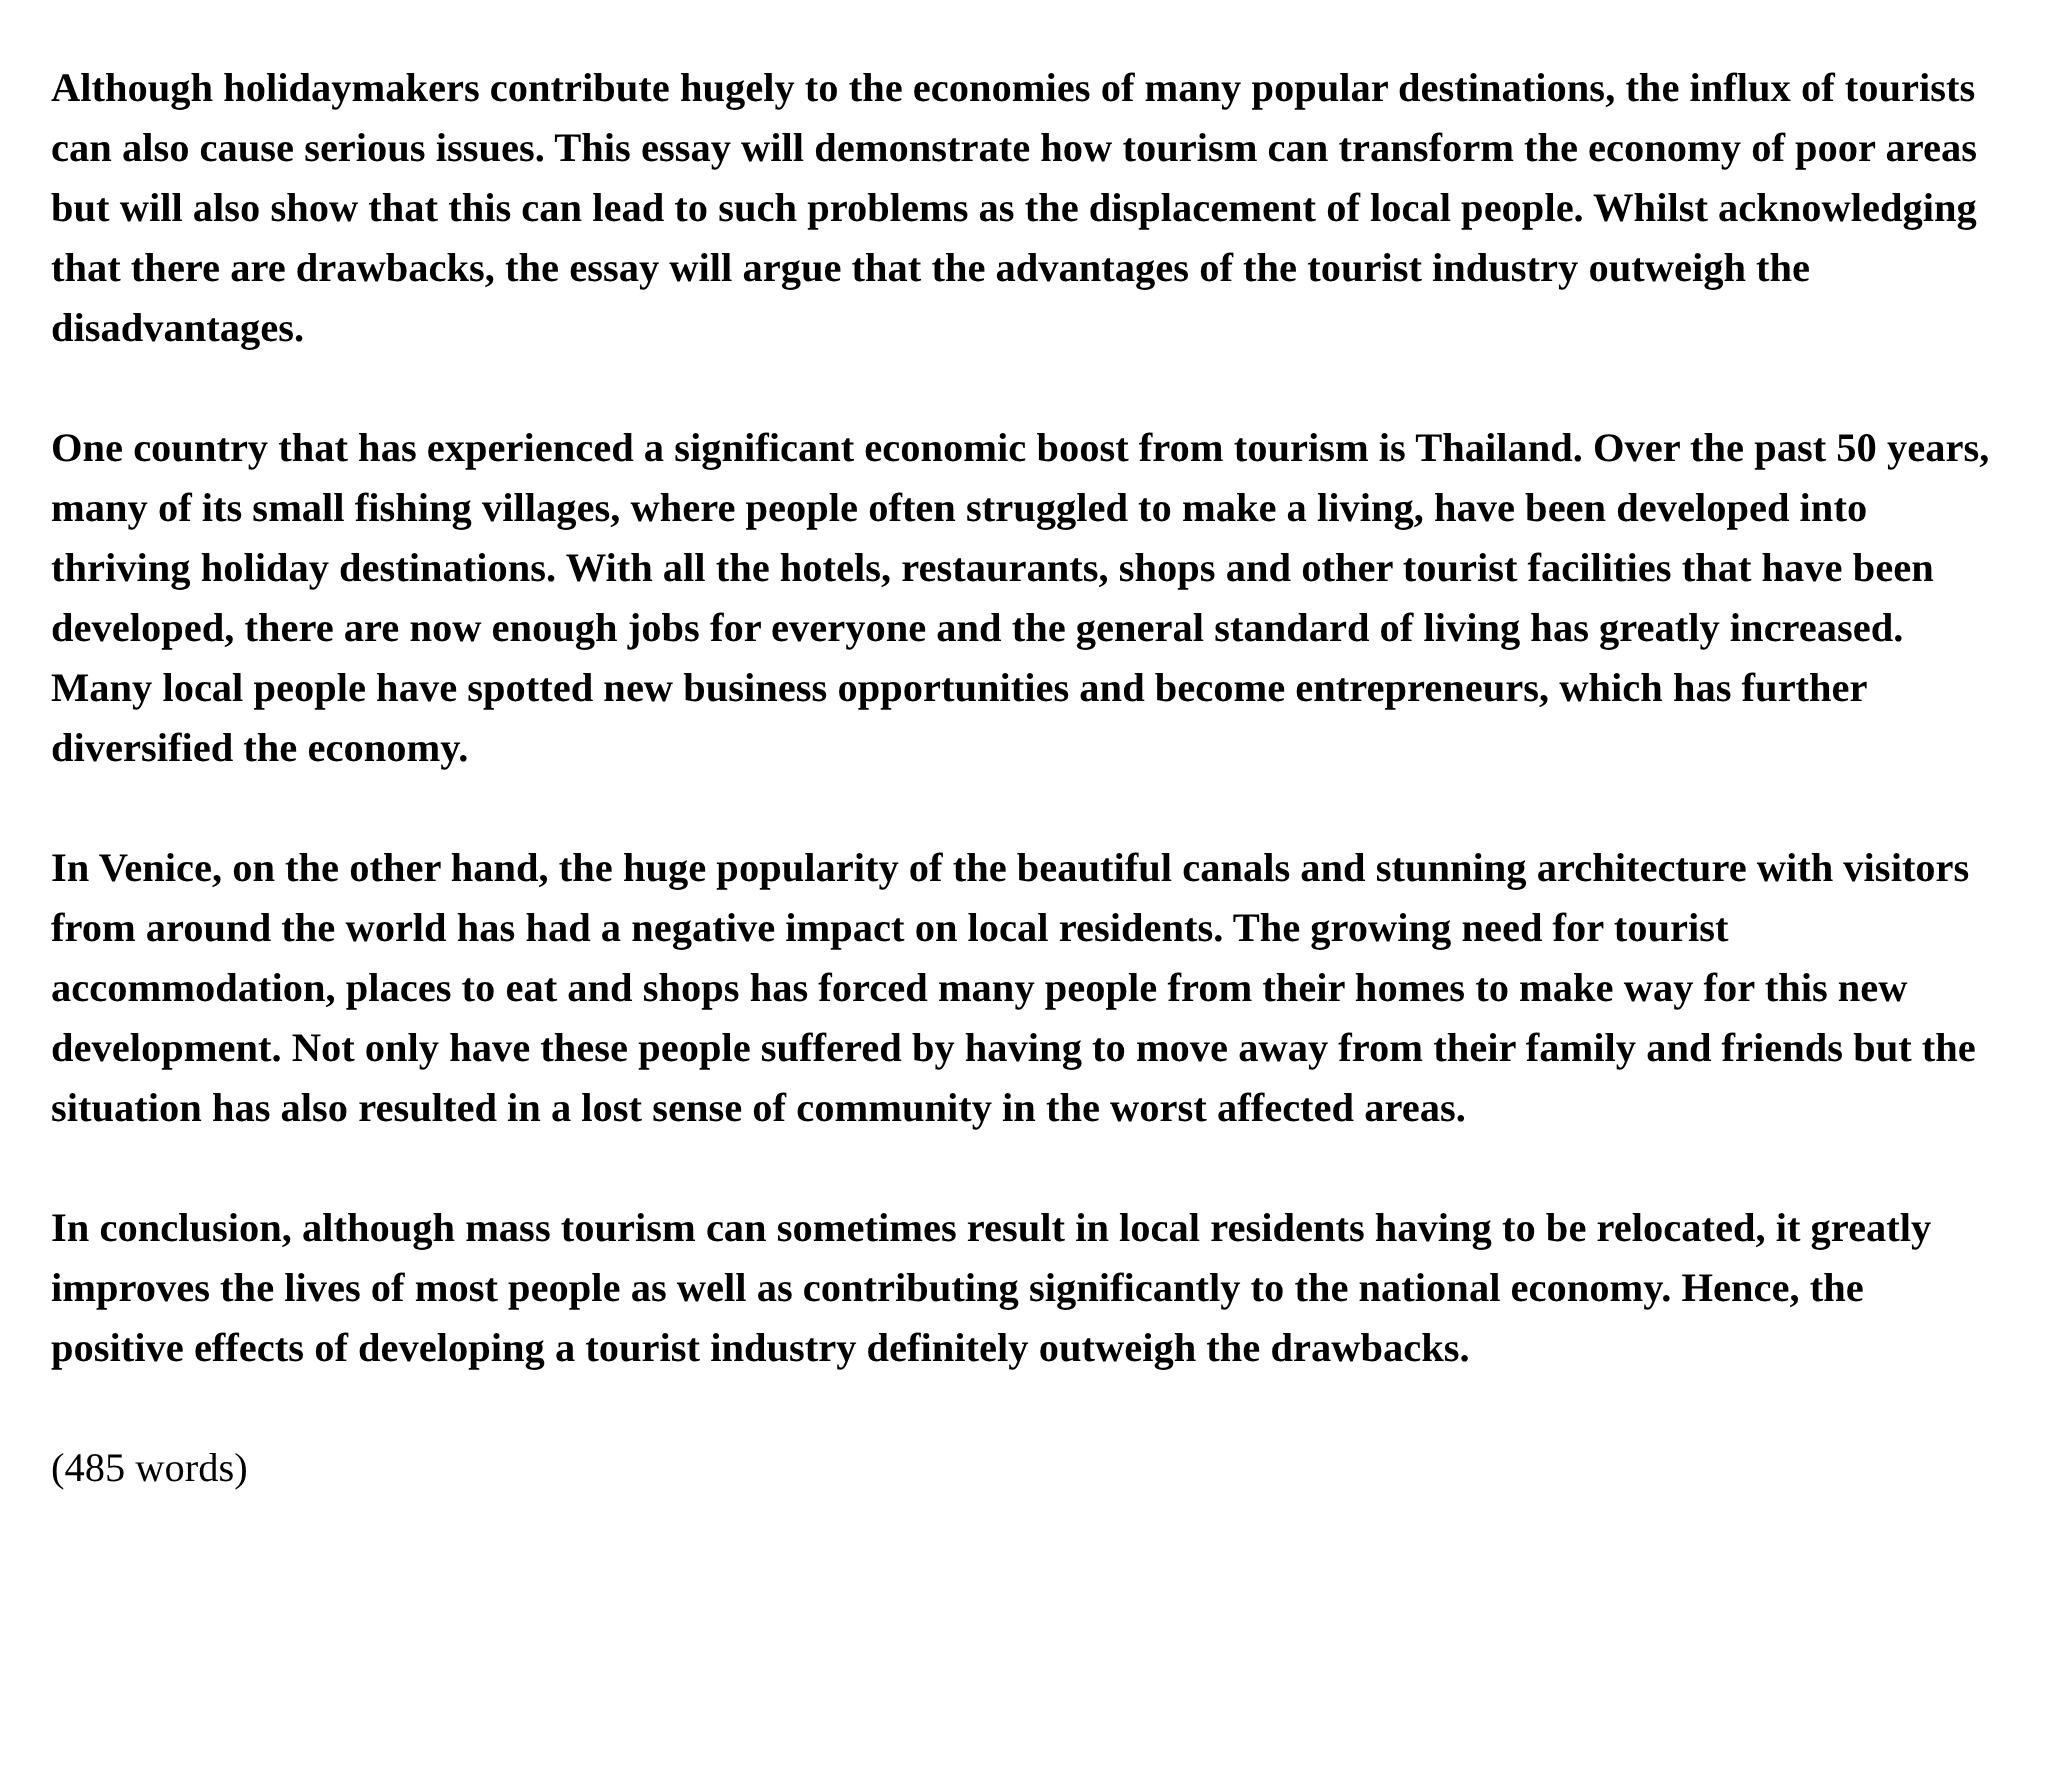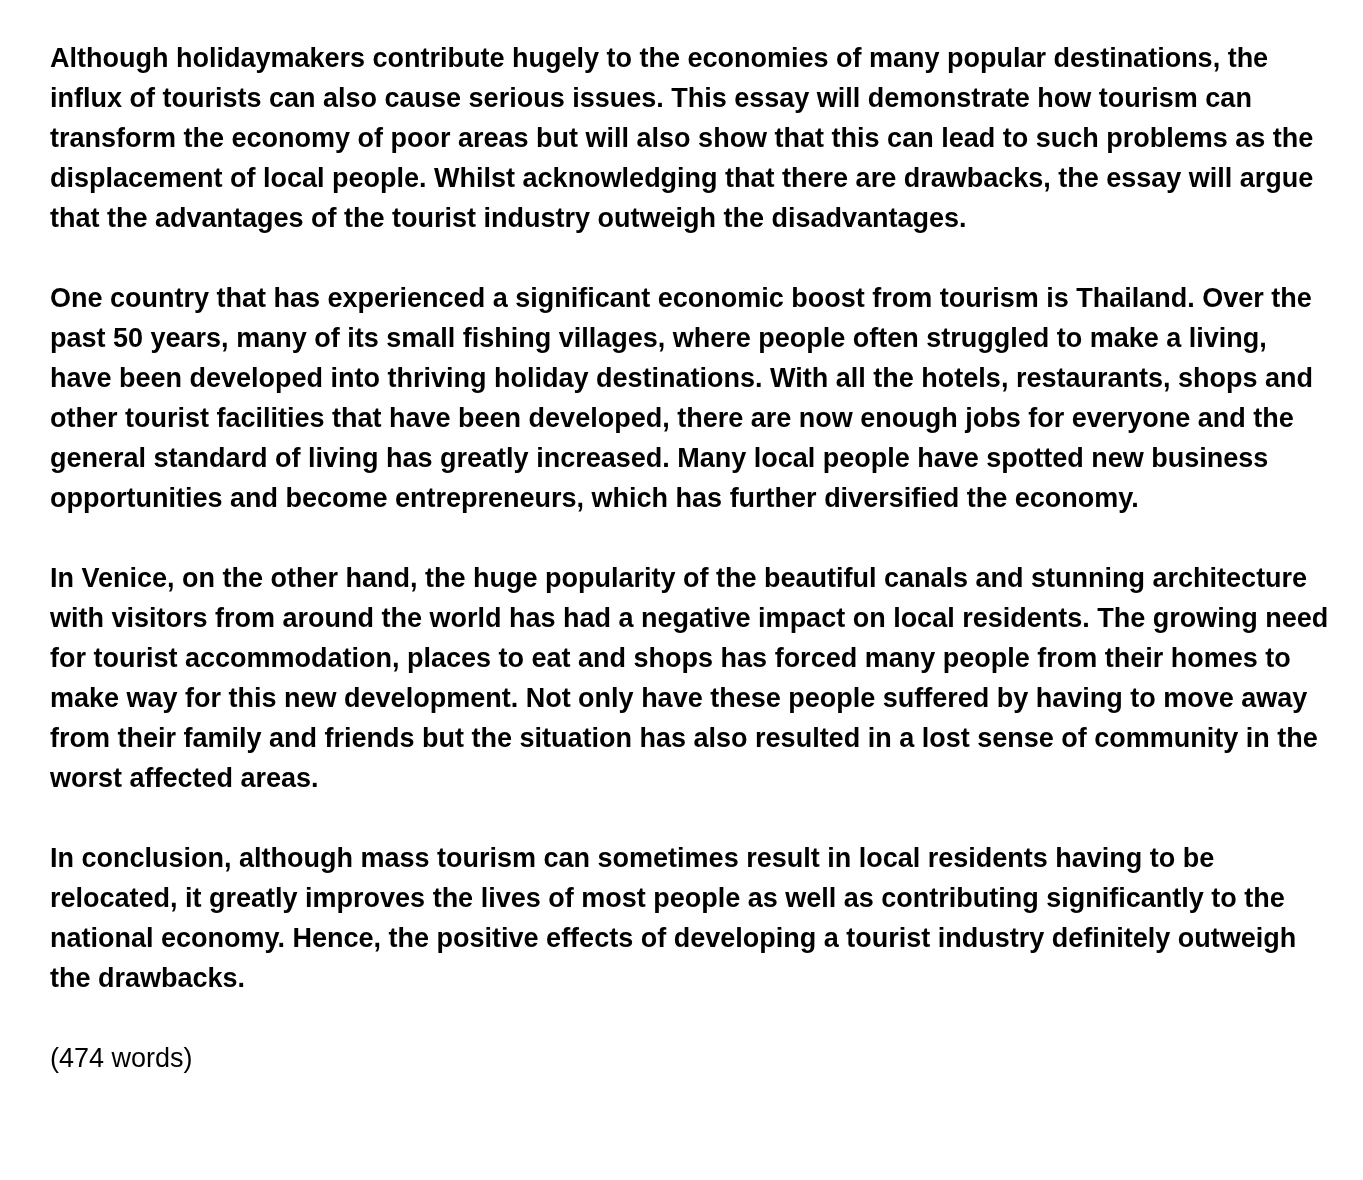--- a/index.html
+++ b/index.html
@@ -9,21 +9,22 @@
   }
   body {
     width: 1363px;
     height: 1180px;
     background: #ffffff;
     color: #000000;
     font-family: "Liberation Sans", sans-serif;
     overflow: hidden;
   }
   .essay {
-    padding: 38px 30px 0 50px;
+    padding: 38px 30px 0 34px;
+    font-family: Liberation Serif, serif;
   }
   .para {
     font-weight: bold;
     font-size: 27px;
     line-height: 40px;
     margin: 0 0 40px 0;
     letter-spacing: 0;
   }
   .word-count {
     font-weight: normal;
@@ -33,14 +34,14 @@
   }
 </style>
 </head>
 <body>
 
 <main class="essay">
   <p class="para">Although holidaymakers contribute hugely to the economies of many popular destinations, the influx of tourists can also cause serious issues. This essay will demonstrate how tourism can transform the economy of poor areas but will also show that this can lead to such problems as the displacement of local people. Whilst acknowledging that there are drawbacks, the essay will argue that the advantages of the tourist industry outweigh the disadvantages.</p>
   <p class="para">One country that has experienced a significant economic boost from tourism is Thailand. Over the past 50 years, many of its small fishing villages, where people often struggled to make a living, have been developed into thriving holiday destinations. With all the hotels, restaurants, shops and other tourist facilities that have been developed, there are now enough jobs for everyone and the general standard of living has greatly increased. Many local people have spotted new business opportunities and become entrepreneurs, which has further diversified the economy.</p>
   <p class="para">In Venice, on the other hand, the huge popularity of the beautiful canals and stunning architecture with visitors from around the world has had a negative impact on local residents. The growing need for tourist accommodation, places to eat and shops has forced many people from their homes to make way for this new development. Not only have these people suffered by having to move away from their family and friends but the situation has also resulted in a lost sense of community in the worst affected areas.</p>
   <p class="para">In conclusion, although mass tourism can sometimes result in local residents having to be relocated, it greatly improves the lives of most people as well as contributing significantly to the national economy. Hence, the positive effects of developing a tourist industry definitely outweigh the drawbacks.</p>
-  <p class="word-count">(474 words)</p>
+  <p class="word-count">(485 words)</p>
 </main>
 
 </body></html>

